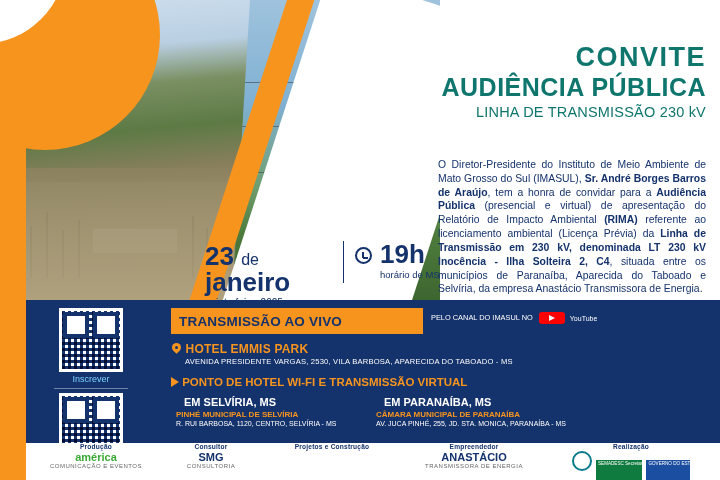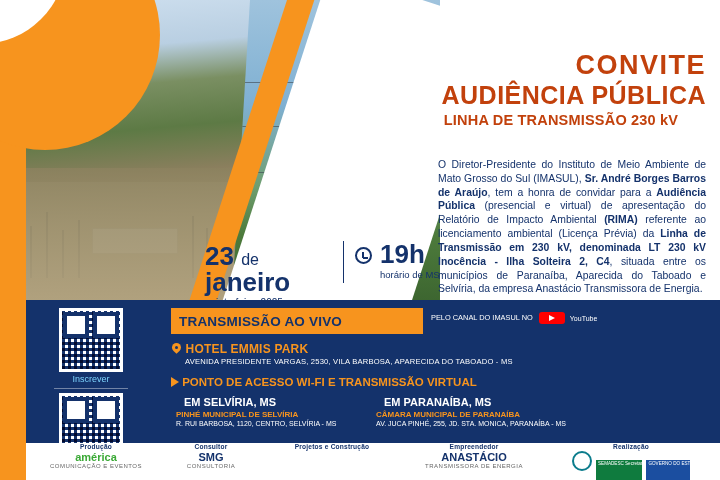--- a/index.html
+++ b/index.html
@@ -78,31 +78,31 @@
     background:#f7941e;
   }
   .corner-swoosh-inner{
     position:absolute; left:-34px; top:-46px; width:170px; height:170px;
     border-radius:50%;
     background:#ffffff;
   }
 
   
   .headline{
-    position:absolute; right:14px; top:52px; width:290px;
-    text-align:right; color:#c2410c;
+    position:absolute; right:14px; top:44px; width:290px;
+    text-align:right; color:#0f766e;
   }
   .headline .h1{
     font-size:27px; font-weight:bold; letter-spacing:1.5px; line-height:1;
   }
   .headline .h2{
     font-size:25px; font-weight:bold; letter-spacing:.5px; line-height:1.12; margin-top:2px;
   }
   .headline .h3{
-    font-size:14.5px; font-weight:bold; letter-spacing:.2px; margin-top:3px;text-align:center;
+    font-size:14.5px; font-weight:normal; letter-spacing:.2px; margin-top:3px;
   }
 
   
   .body-copy{
     position:absolute; right:14px; top:158px; width:268px;
     font-size:10.4px; line-height:1.33; color:#14326b; text-align:justify;
   }
   .body-copy p + p { margin-top:9px; }
   .body-copy b { font-weight:bold; }
 
@@ -336,21 +336,21 @@
     <div class="venue">
       <div class="v1">
         <span class="pin"></span>
         <span>HOTEL EMMIS PARK</span>
       </div>
       <div class="v2">AVENIDA PRESIDENTE VARGAS, 2530, VILA BARBOSA, APARECIDA DO TABOADO - MS</div>
     </div>
 
     <div class="access">
       <span class="tri"></span>
-      <span>PONTO DE ACESSO WI-FI E TRANSMISSÃO VIRTUAL</span>
+      <span>PONTO DE HOTEL WI-FI E TRANSMISSÃO VIRTUAL</span>
     </div>
 
     <div class="cols">
       <div class="col c1">
         <div class="c-t">EM SELVÍRIA, MS</div>
         <div class="c-s">PINHÉ MUNICIPAL  DE SELVÍRIA</div>
         <div class="c-a">R. RUI BARBOSA, 1120, CENTRO, SELVÍRIA - MS</div>
       </div>
       <div class="col c2">
         <div class="c-t">EM PARANAÍBA, MS</div>

